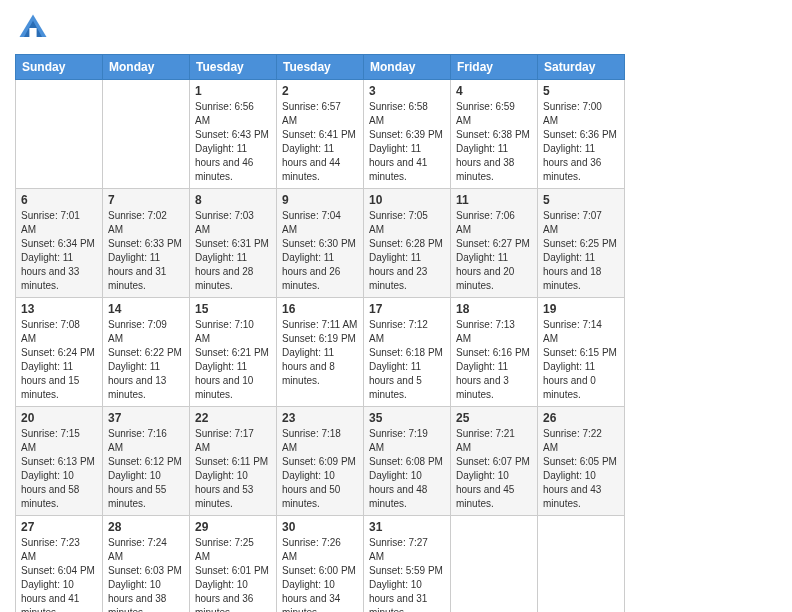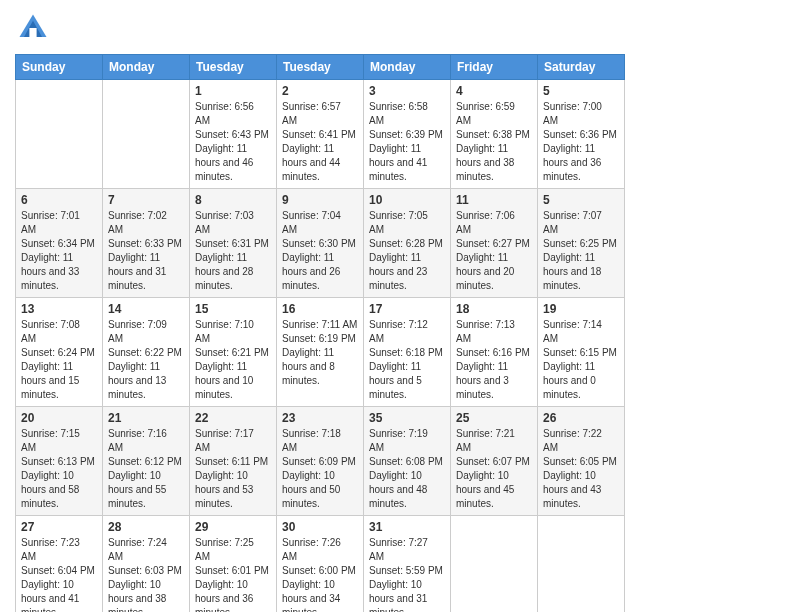--- a/index.html
+++ b/index.html
@@ -223,21 +223,21 @@
             <span class="day-num">19</span>
             <div class="day-info">Sunrise: 7:14 AM<br>Sunset: 6:15 PM<br>Daylight: 11 hours and 0 minutes.</div>
           </td>
         </tr>
         <tr>
           <td>
             <span class="day-num">20</span>
             <div class="day-info">Sunrise: 7:15 AM<br>Sunset: 6:13 PM<br>Daylight: 10 hours and 58 minutes.</div>
           </td>
           <td>
-            <span class="day-num">21</span>
+            <span class="day-num">37</span>
             <div class="day-info">Sunrise: 7:16 AM<br>Sunset: 6:12 PM<br>Daylight: 10 hours and 55 minutes.</div>
           </td>
           <td>
             <span class="day-num">22</span>
             <div class="day-info">Sunrise: 7:17 AM<br>Sunset: 6:11 PM<br>Daylight: 10 hours and 53 minutes.</div>
           </td>
           <td>
             <span class="day-num">23</span>
             <div class="day-info">Sunrise: 7:18 AM<br>Sunset: 6:09 PM<br>Daylight: 10 hours and 50 minutes.</div>
           </td>

